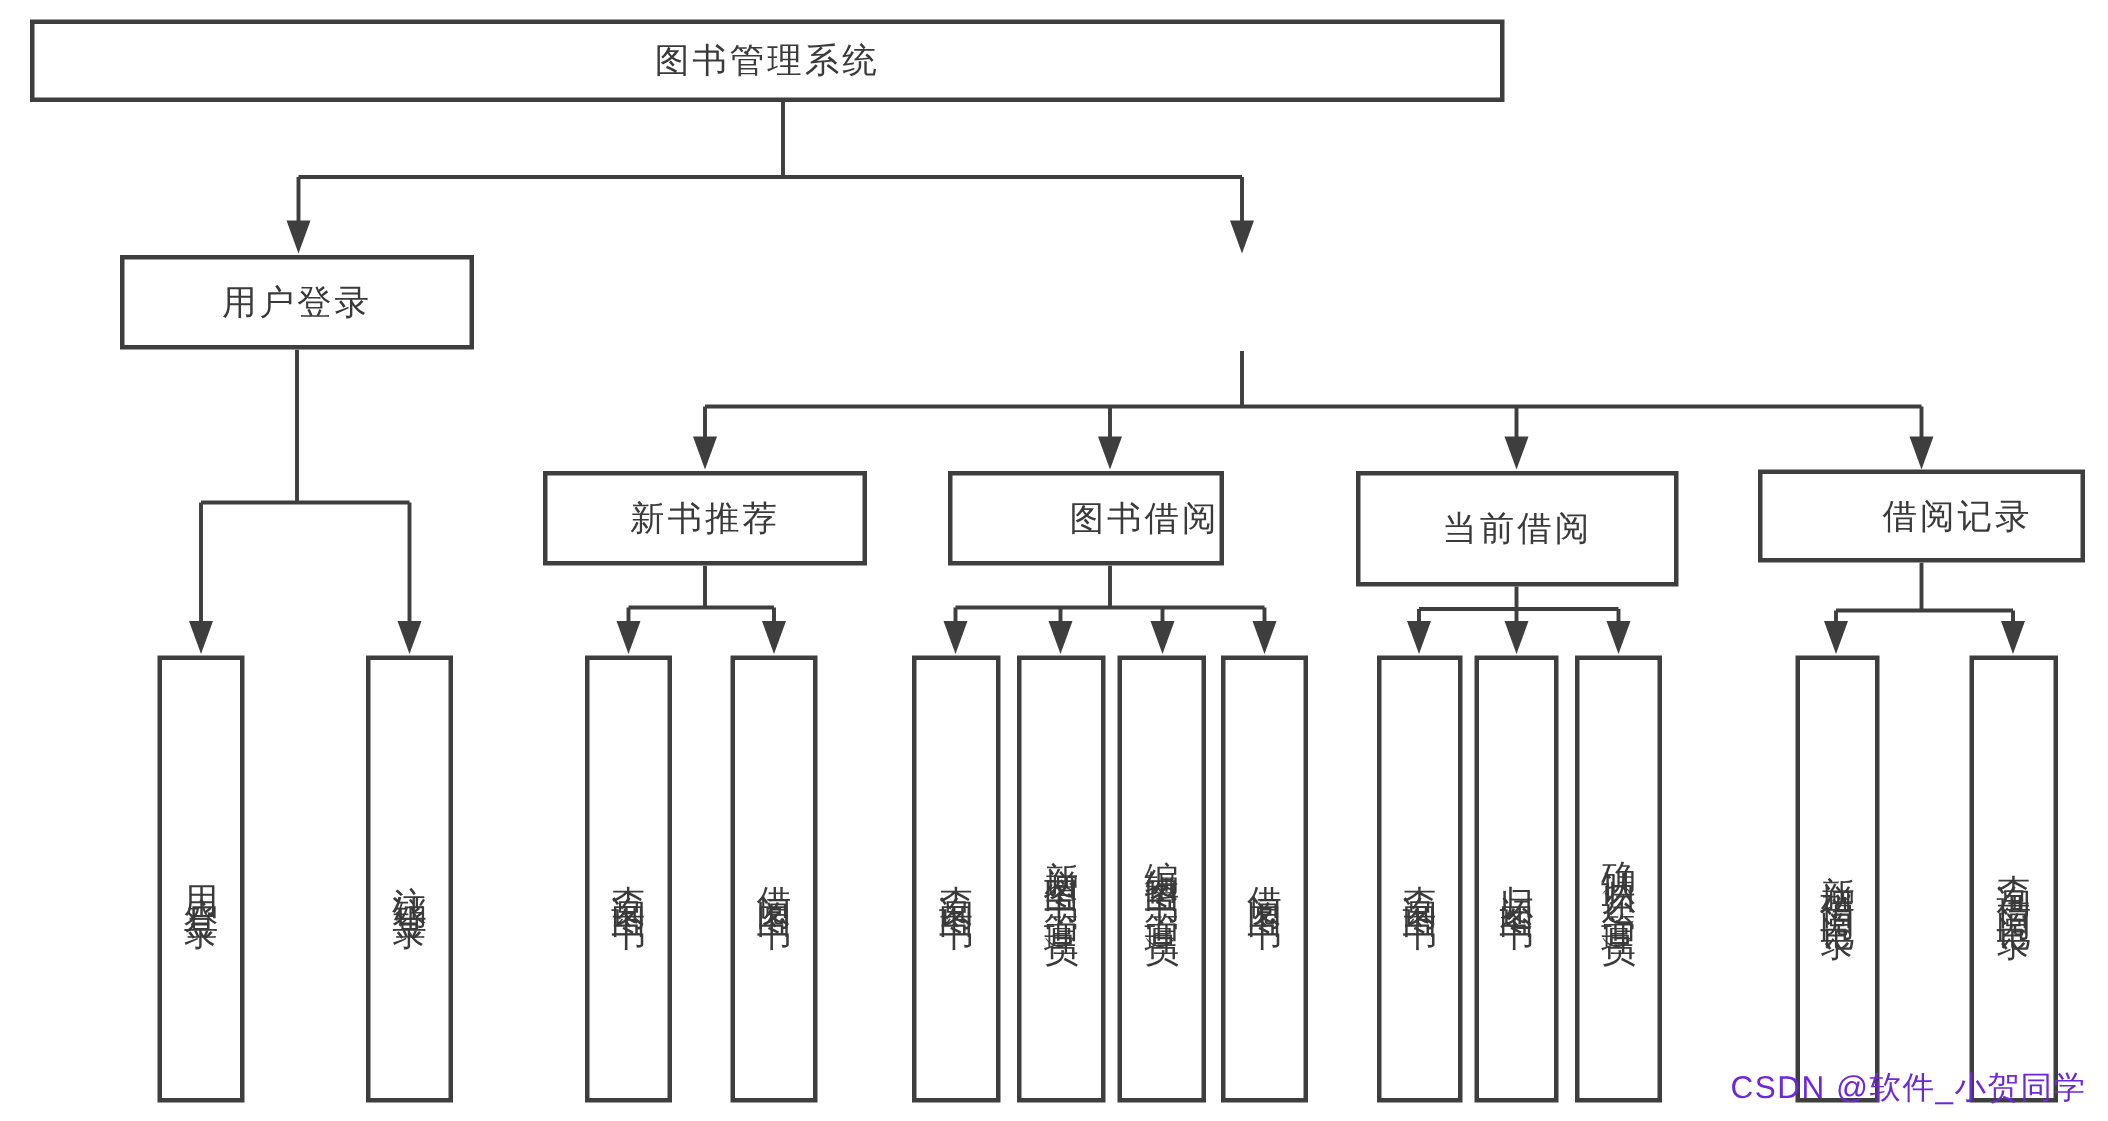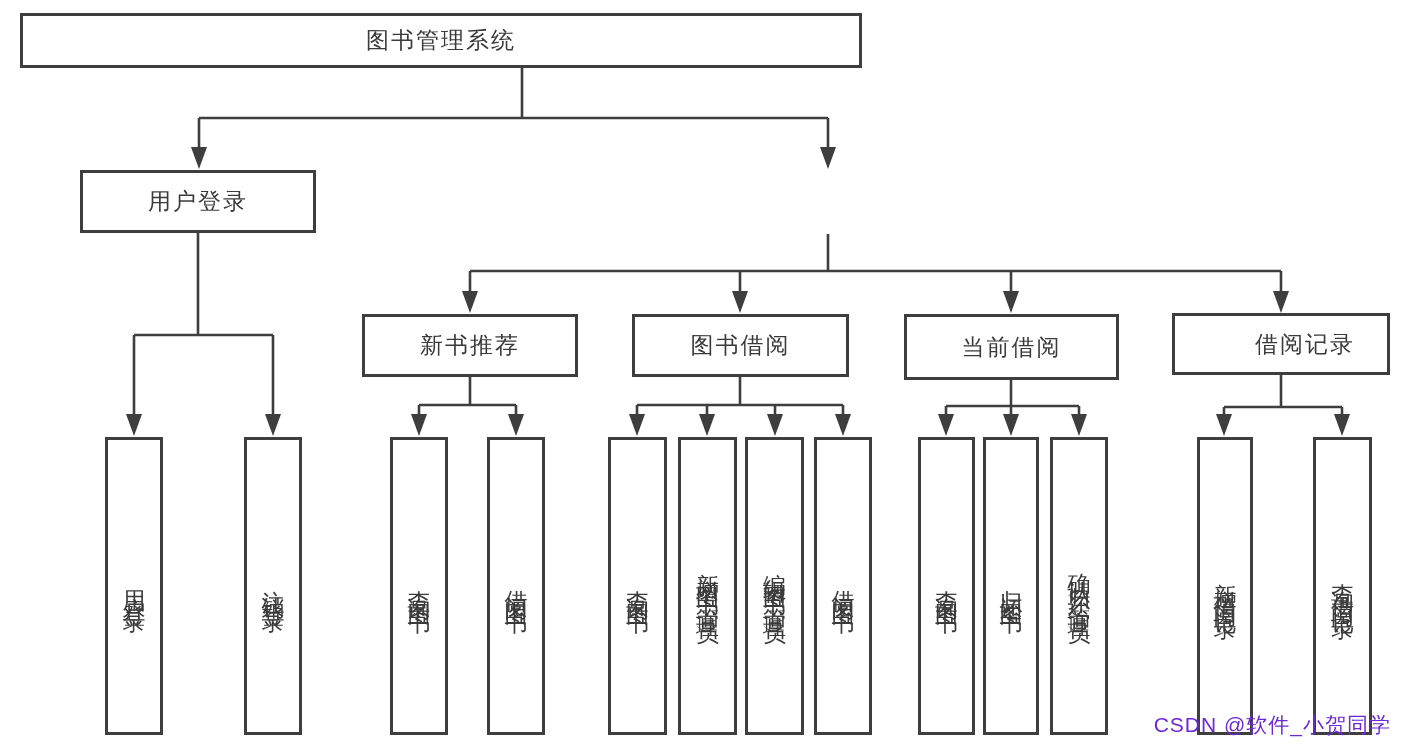--- a/index.html
+++ b/index.html
@@ -81,35 +81,35 @@
       <polygon points="767,414 783,414 775,436"></polygon>
       <polygon points="835,414 851,414 843,436"></polygon>
       <polygon points="938,414 954,414 946,436"></polygon>
       <polygon points="1003,414 1019,414 1011,436"></polygon>
       <polygon points="1071,414 1087,414 1079,436"></polygon>
       <polygon points="1216,414 1232,414 1224,436"></polygon>
       <polygon points="1334,414 1350,414 1342,436"></polygon>
     </g>
   </svg>
 
-  <div class="box hbox" style="left:20px;top:13px;width:842px;height:55px;">
+  <div class="box hbox" style="left:20px;top:13px;width:983px;height:55px;">
     <span>图书管理系统</span>
   </div>
 
   <div class="box hbox" style="left:80px;top:170px;width:236px;height:63px;">
     <span>用户登录</span>
   </div>
 
   <div class="box hbox" style="left:362px;top:314px;width:216px;height:63px;text-align:right;">
     <span>新书推荐</span>
   </div>
-  <div class="box hbox" style="left:632px;top:314px;width:217px;height:63px;">
+  <div class="box hbox" style="left:632px;top:314px;width:184px;height:63px;justify-content:flex-end;">
     <span>图书借阅</span>
   </div>
-  <div class="box hbox" style="left:904px;top:314px;width:215px;height:66px;">
+  <div class="box hbox" style="left:904px;top:314px;width:215px;height:77px;">
     <span>当前借阅</span>
   </div>
   <div class="box hbox" style="left:1172px;top:313px;width:218px;height:62px;padding-left:48px;">
     <span>借阅记录</span>
   </div>
 
   <div class="box vbox" style="left:105px;top:437px;width:58px;height:298px;">
     <span>用户登录</span>
   </div>
   <div class="box vbox" style="left:244px;top:437px;width:58px;height:298px;">

